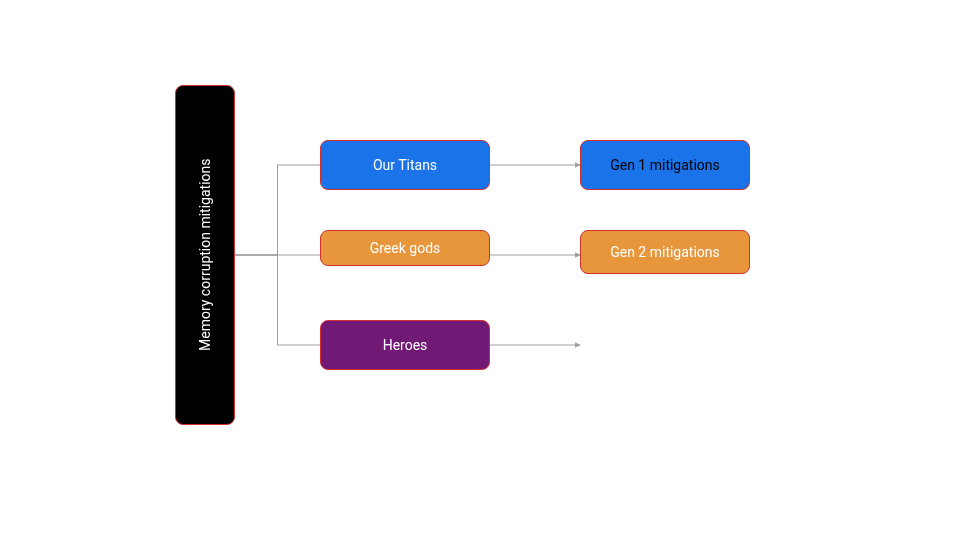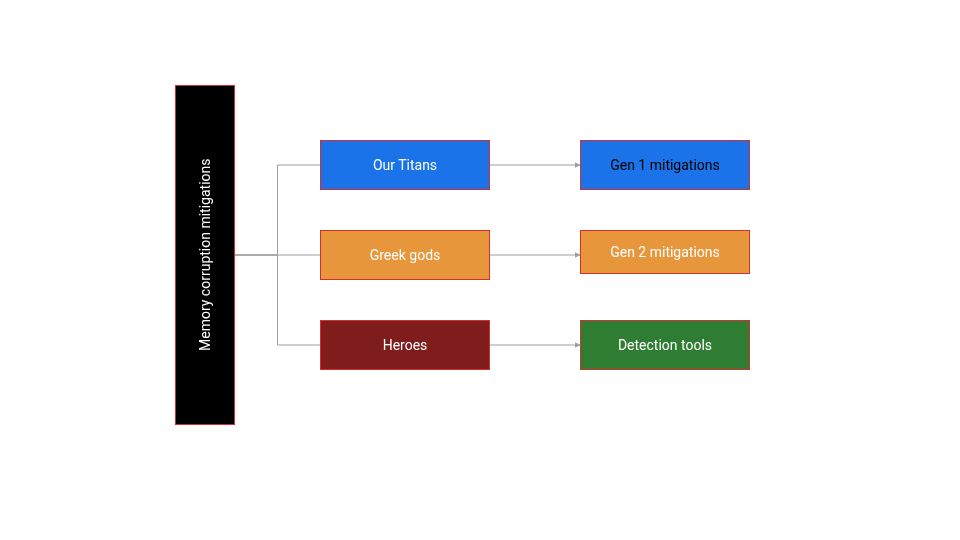--- a/index.html
+++ b/index.html
@@ -12,21 +12,21 @@
     overflow: hidden;
   }
   .stage {
     position: relative;
     width: 960px;
     height: 540px;
   }
   .node {
     position: absolute;
     box-sizing: border-box;
-    border-radius: 0;
+    border-radius: 8px;
     border: 1px solid;
     display: flex;
     align-items: center;
     justify-content: center;
     color: #ffffff;
     font-size: 14px;
     font-weight: 400;
   }
   .root-node {
     writing-mode: vertical-rl;
@@ -66,27 +66,24 @@
     <span>Memory corruption mitigations</span>
   </div>
 
   <div class="node" id="n-mid-0" style="left: 320px; top: 140px; width: 170px; height: 50px; background: rgb(26, 115, 232); border-color: rgb(211, 47, 47); color: rgb(255, 255, 255);">
     <span>Our Titans</span>
   </div>
   <div class="node" id="n-right-0" style="left: 580px; top: 140px; width: 170px; height: 50px; background: rgb(26, 115, 232); border-color: rgb(211, 47, 47); color: #000000;">
     <span>Gen 1 mitigations</span>
   </div>
 
-  <div class="node" id="n-mid-1" style="left: 320px; top: 230px; width: 170px; height: 50px; background: rgb(232, 150, 60); border-color: rgb(211, 47, 47); color: rgb(255, 255, 255);">
+  <div class="node" id="n-mid-1" style="left: 320px; top: 230px; width: 170px; height: 36px; background: rgb(232, 150, 60); border-color: rgb(211, 47, 47); color: rgb(255, 255, 255);">
     <span>Greek gods</span>
   </div>
   <div class="node" id="n-right-1" style="left: 580px; top: 230px; width: 170px; height: 44px; background: rgb(232, 150, 60); border-color: rgb(211, 47, 47); color: rgb(255, 255, 255);">
     <span>Gen 2 mitigations</span>
   </div>
 
-  <div class="node" id="n-mid-2" style="left: 320px; top: 320px; width: 170px; height: 50px; background: #7f1d1d; border-color: rgb(211, 47, 47); color: rgb(255, 255, 255);">
+  <div class="node" id="n-mid-2" style="left: 320px; top: 320px; width: 170px; height: 50px; background: #701a75; border-color: rgb(211, 47, 47); color: rgb(255, 255, 255);">
     <span>Heroes</span>
-  </div>
-  <div class="node" id="n-right-2" style="left: 580px; top: 320px; width: 170px; height: 50px; background: rgb(46, 125, 50); border-color: rgb(211, 47, 47); color: rgb(255, 255, 255);">
-    <span>Detection tools</span>
   </div>
 
 </div>
 
 </body></html>

